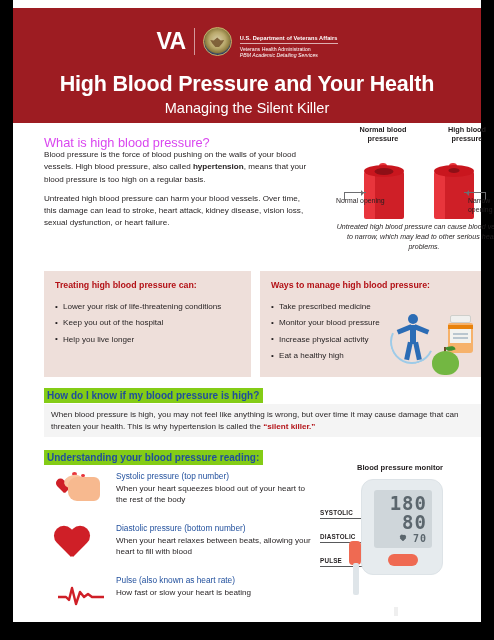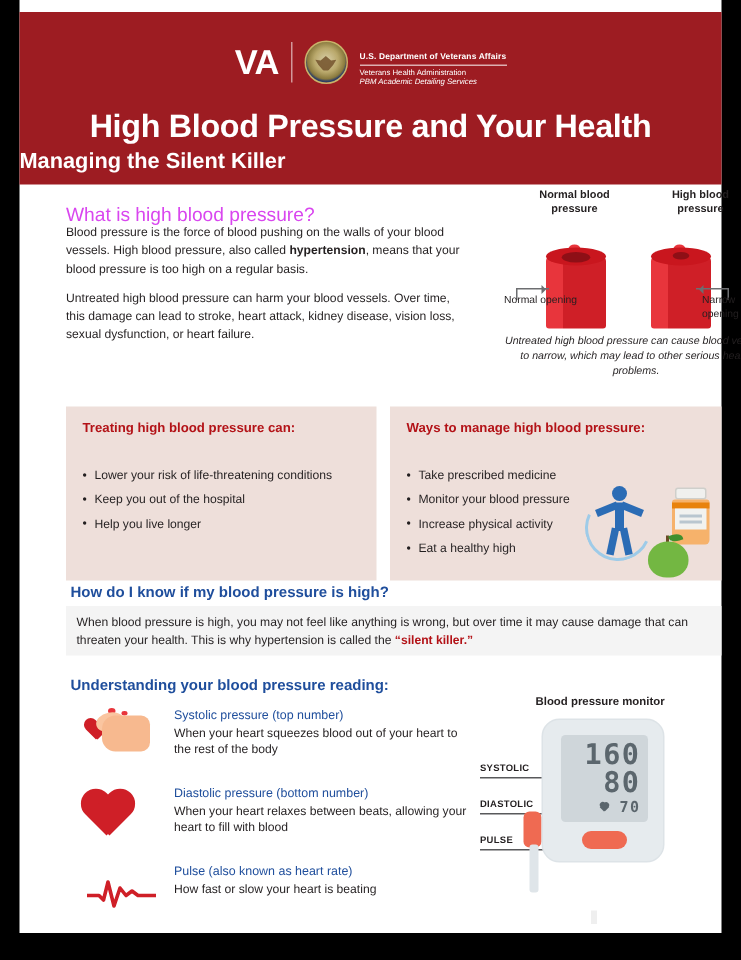--- a/index.html
+++ b/index.html
@@ -59,22 +59,22 @@
     border-bottom: .6px solid rgba(255,255,255,.65);
     padding-bottom: 1.2px; margin-bottom: 1.6px; display: inline-block;
   }
   .agency .l2 { font-size: 5.2px; display: block; }
   .agency .l3 { font-size: 5.2px; font-style: italic; display: block; }
   .title {
     color: #fff; text-align: center; font-weight: bold;
     font-size: 21.5px; margin-top: 13px; letter-spacing: -.2px;
   }
   .subtitle {
-    color: #fff; font-size: 14.5px; margin-top: 3px;
-    font-weight: 700;
+    color: #fff; text-align: center; font-size: 14.5px; margin-top: 3px;
+    font-weight: 400;
   }
   
   .content { position: absolute; left: 13px; top: 123px; width: 468px; }
   .h-red {
     color: #d946ef; font-weight: normal; font-size: 12.8px;
     margin: 12px 5px 6px 31px;
   }
   .intro {
     position: absolute; left: 31px; top: 26px; width: 268px;
     font-size: 8.1px; color: #231f20; line-height: 1.52;
@@ -146,21 +146,21 @@
     position: absolute; left: 31px; top: 148px; width: 437px;
     display: flex; gap: 9px;
   }
   .box {
     background: #eedfda; padding: 9px 11px 10px 11px;
     min-height: 96px; position: relative;
   }
   .box.left { width: 207px; }
   .box.right { width: 221px; }
   .box h3 {
-    color: #b31217; font-size: 8.8px; font-weight: bold; margin-bottom: 22px;
+    color: #b31217; font-size: 8.8px; font-weight: bold; margin-bottom: 12px;
   }
   .box ul { list-style: none; }
   .box li {
     font-size: 8.1px; color: #231f20; line-height: 1.34;
     padding-left: 8px; position: relative; margin-bottom: 5.5px;
   }
   .box li::before {
     content: "•"; position: absolute; left: 0; top: -0.5px; color: #231f20;
   }
   .box.right ul { width: 125px; }
@@ -228,21 +228,21 @@
     background: #3f8f2d; border-radius: 0 70% 0 70%; transform: rotate(-18deg);
   }
   .apple .stem {
     position: absolute; top: -1px; left: 12px; width: 1.6px; height: 6px;
     background: #6b4a25;
   }
   
   .h-blue {
     position: absolute; left: 31px; width: auto;
     color: #1f4e9c; font-weight: bold; font-size: 10px;
-    background: #ffffff; padding: 2px 4px 2px 3px; display: inline-block;
+    background: #84cc16; padding: 2px 4px 2px 3px; display: inline-block;
   }
   .h-blue.s1 { top: 265px; }
   .h-blue.s2 { top: 327px; }
   .callout-box {
     position: absolute; left: 31px; top: 281px; width: 437px;
     background: #f4f4f4; padding: 5px 7px; font-size: 8.1px;
     color: #231f20; line-height: 1.45;
   }
   .callout-box .red { color: #b31217; font-weight: bold; }
   
@@ -510,21 +510,21 @@
       <div class="lead" style="left:-1px; top:79px; width:70px;"></div>
 
       <div class="lead-lab" style="left:-1px; top:94px;">PULSE</div>
       <div class="lead" style="left:-1px; top:103px; width:70px;"></div>
 
       <div class="cuff"></div>
       <div class="tubing"></div>
 
       <div class="device">
         <div class="screen">
-          <span class="seg big1">160</span>
+          <span class="seg big1">180</span>
           <span class="seg big2">80</span>
           <span class="hb"></span>
           <span class="seg small">70</span>
         </div>
         <div class="mbtn"></div>
       </div>
 
     </div>
 
   </div>

